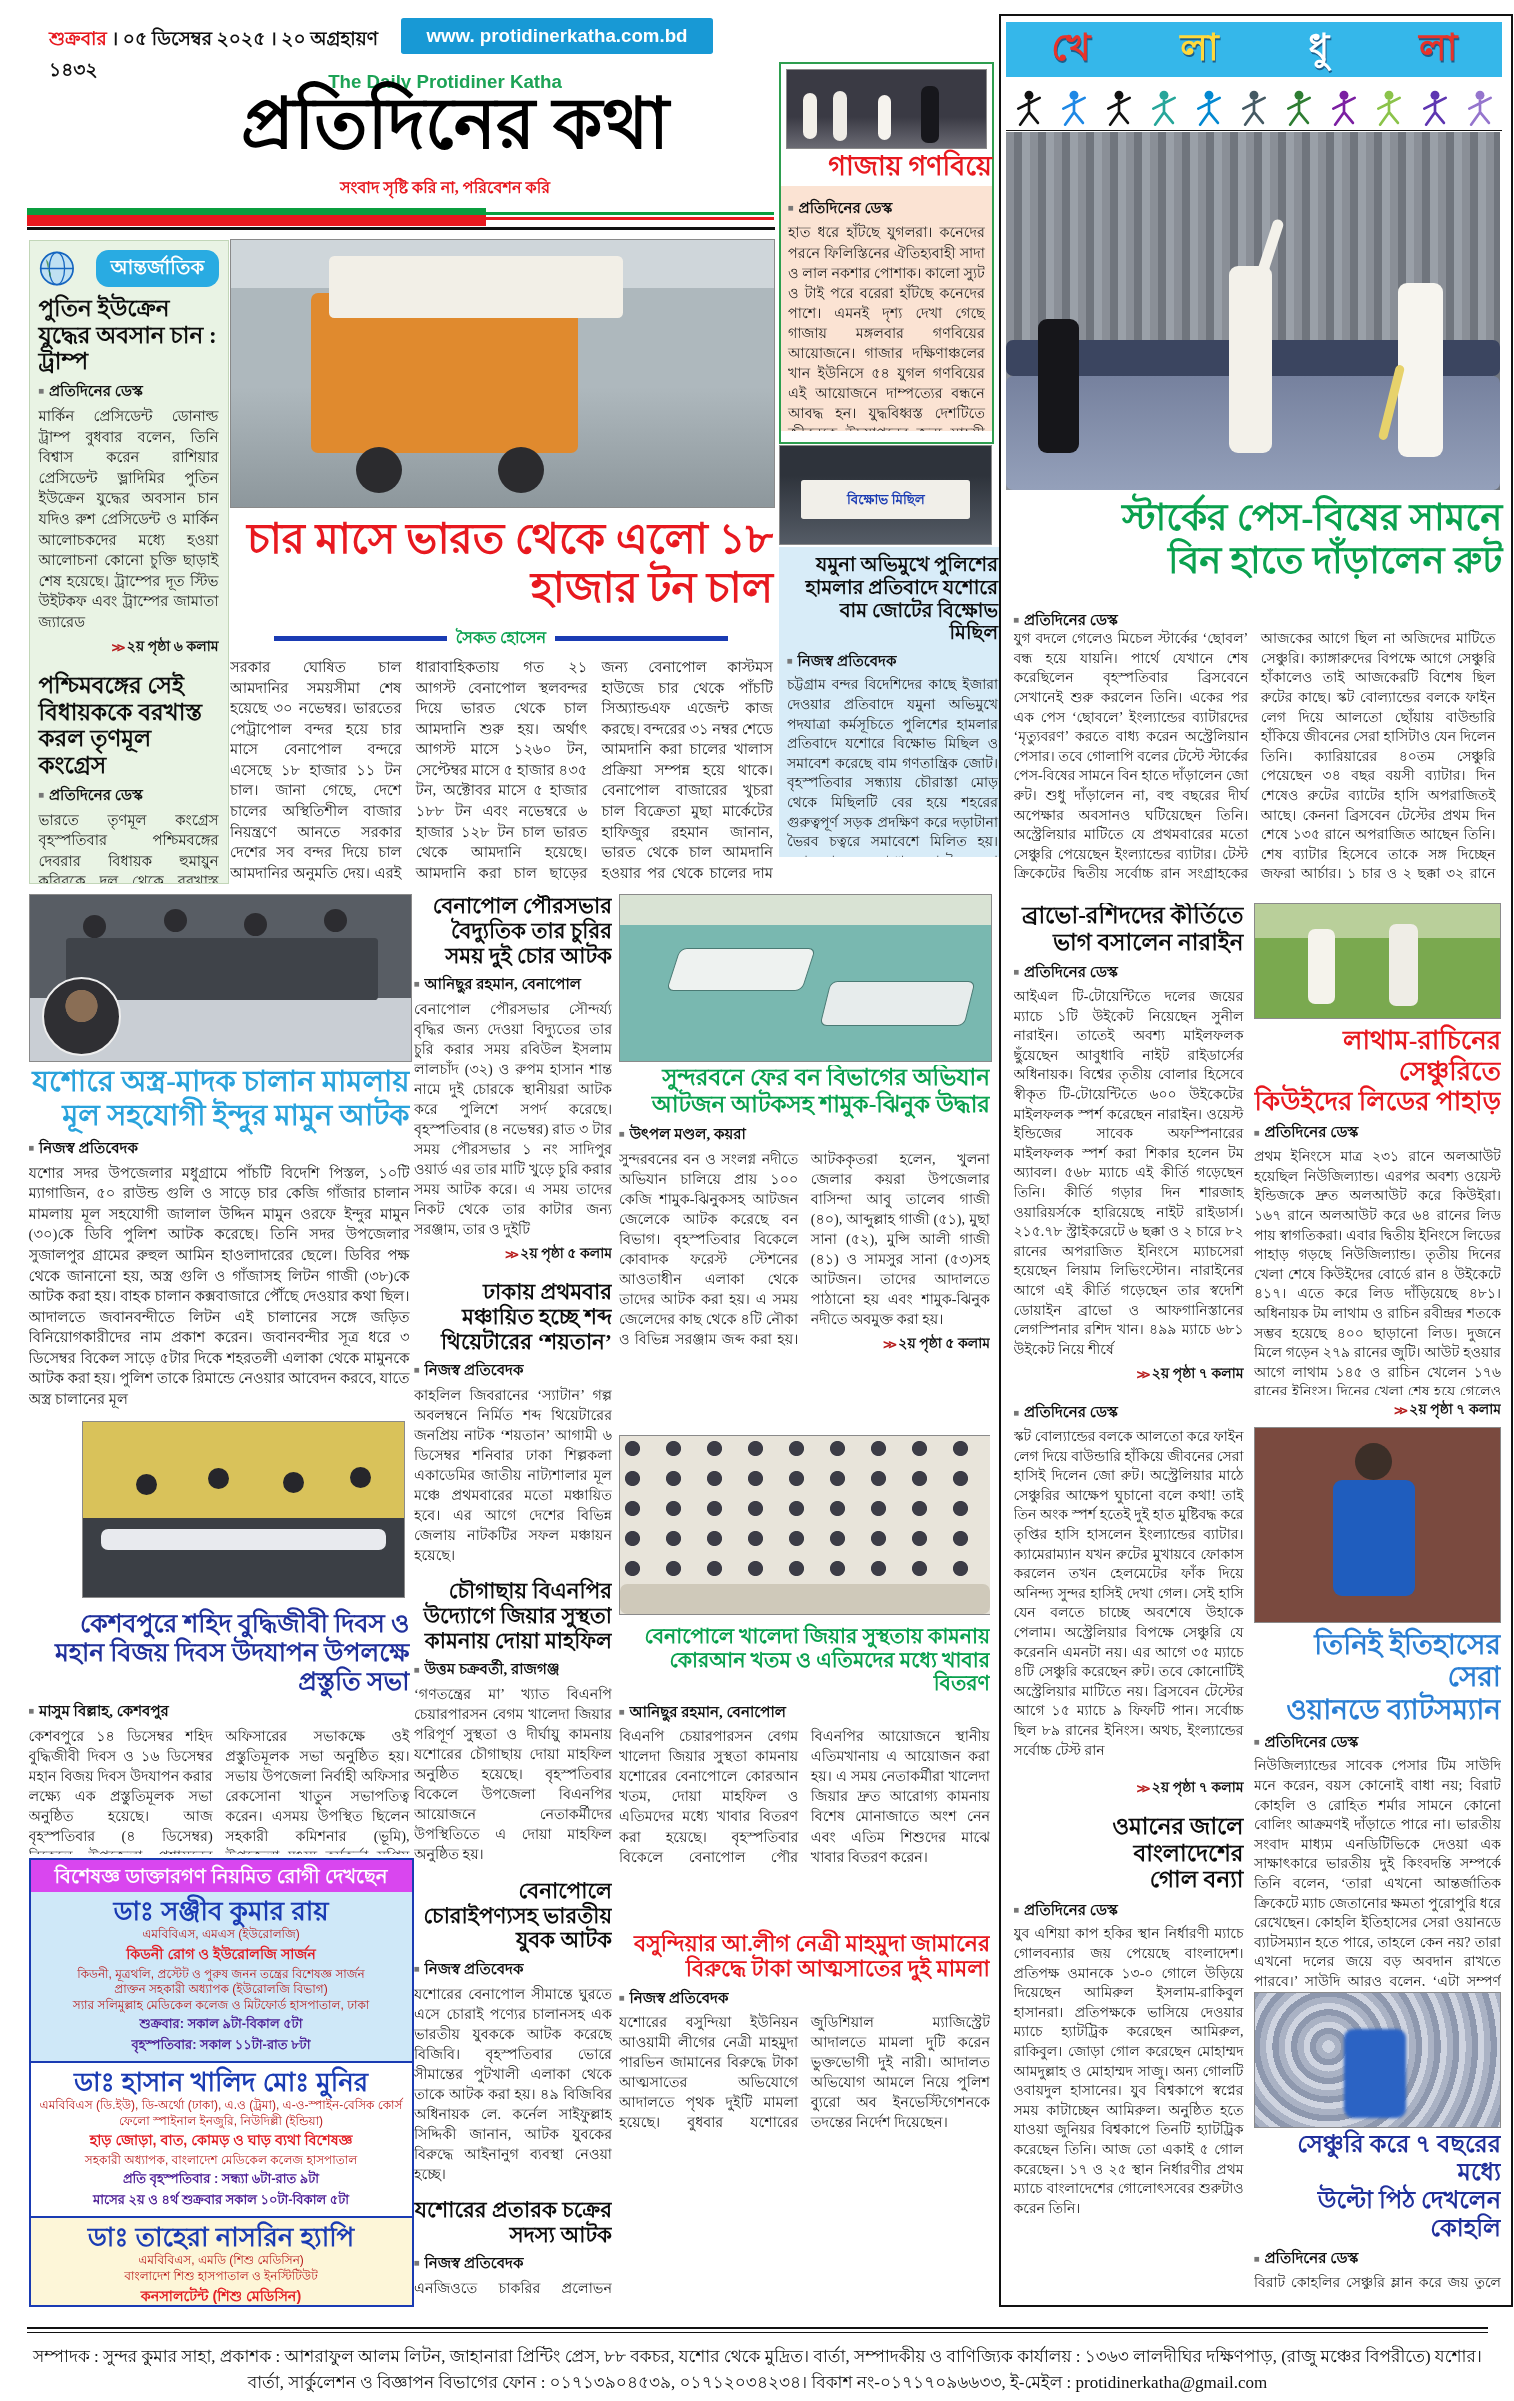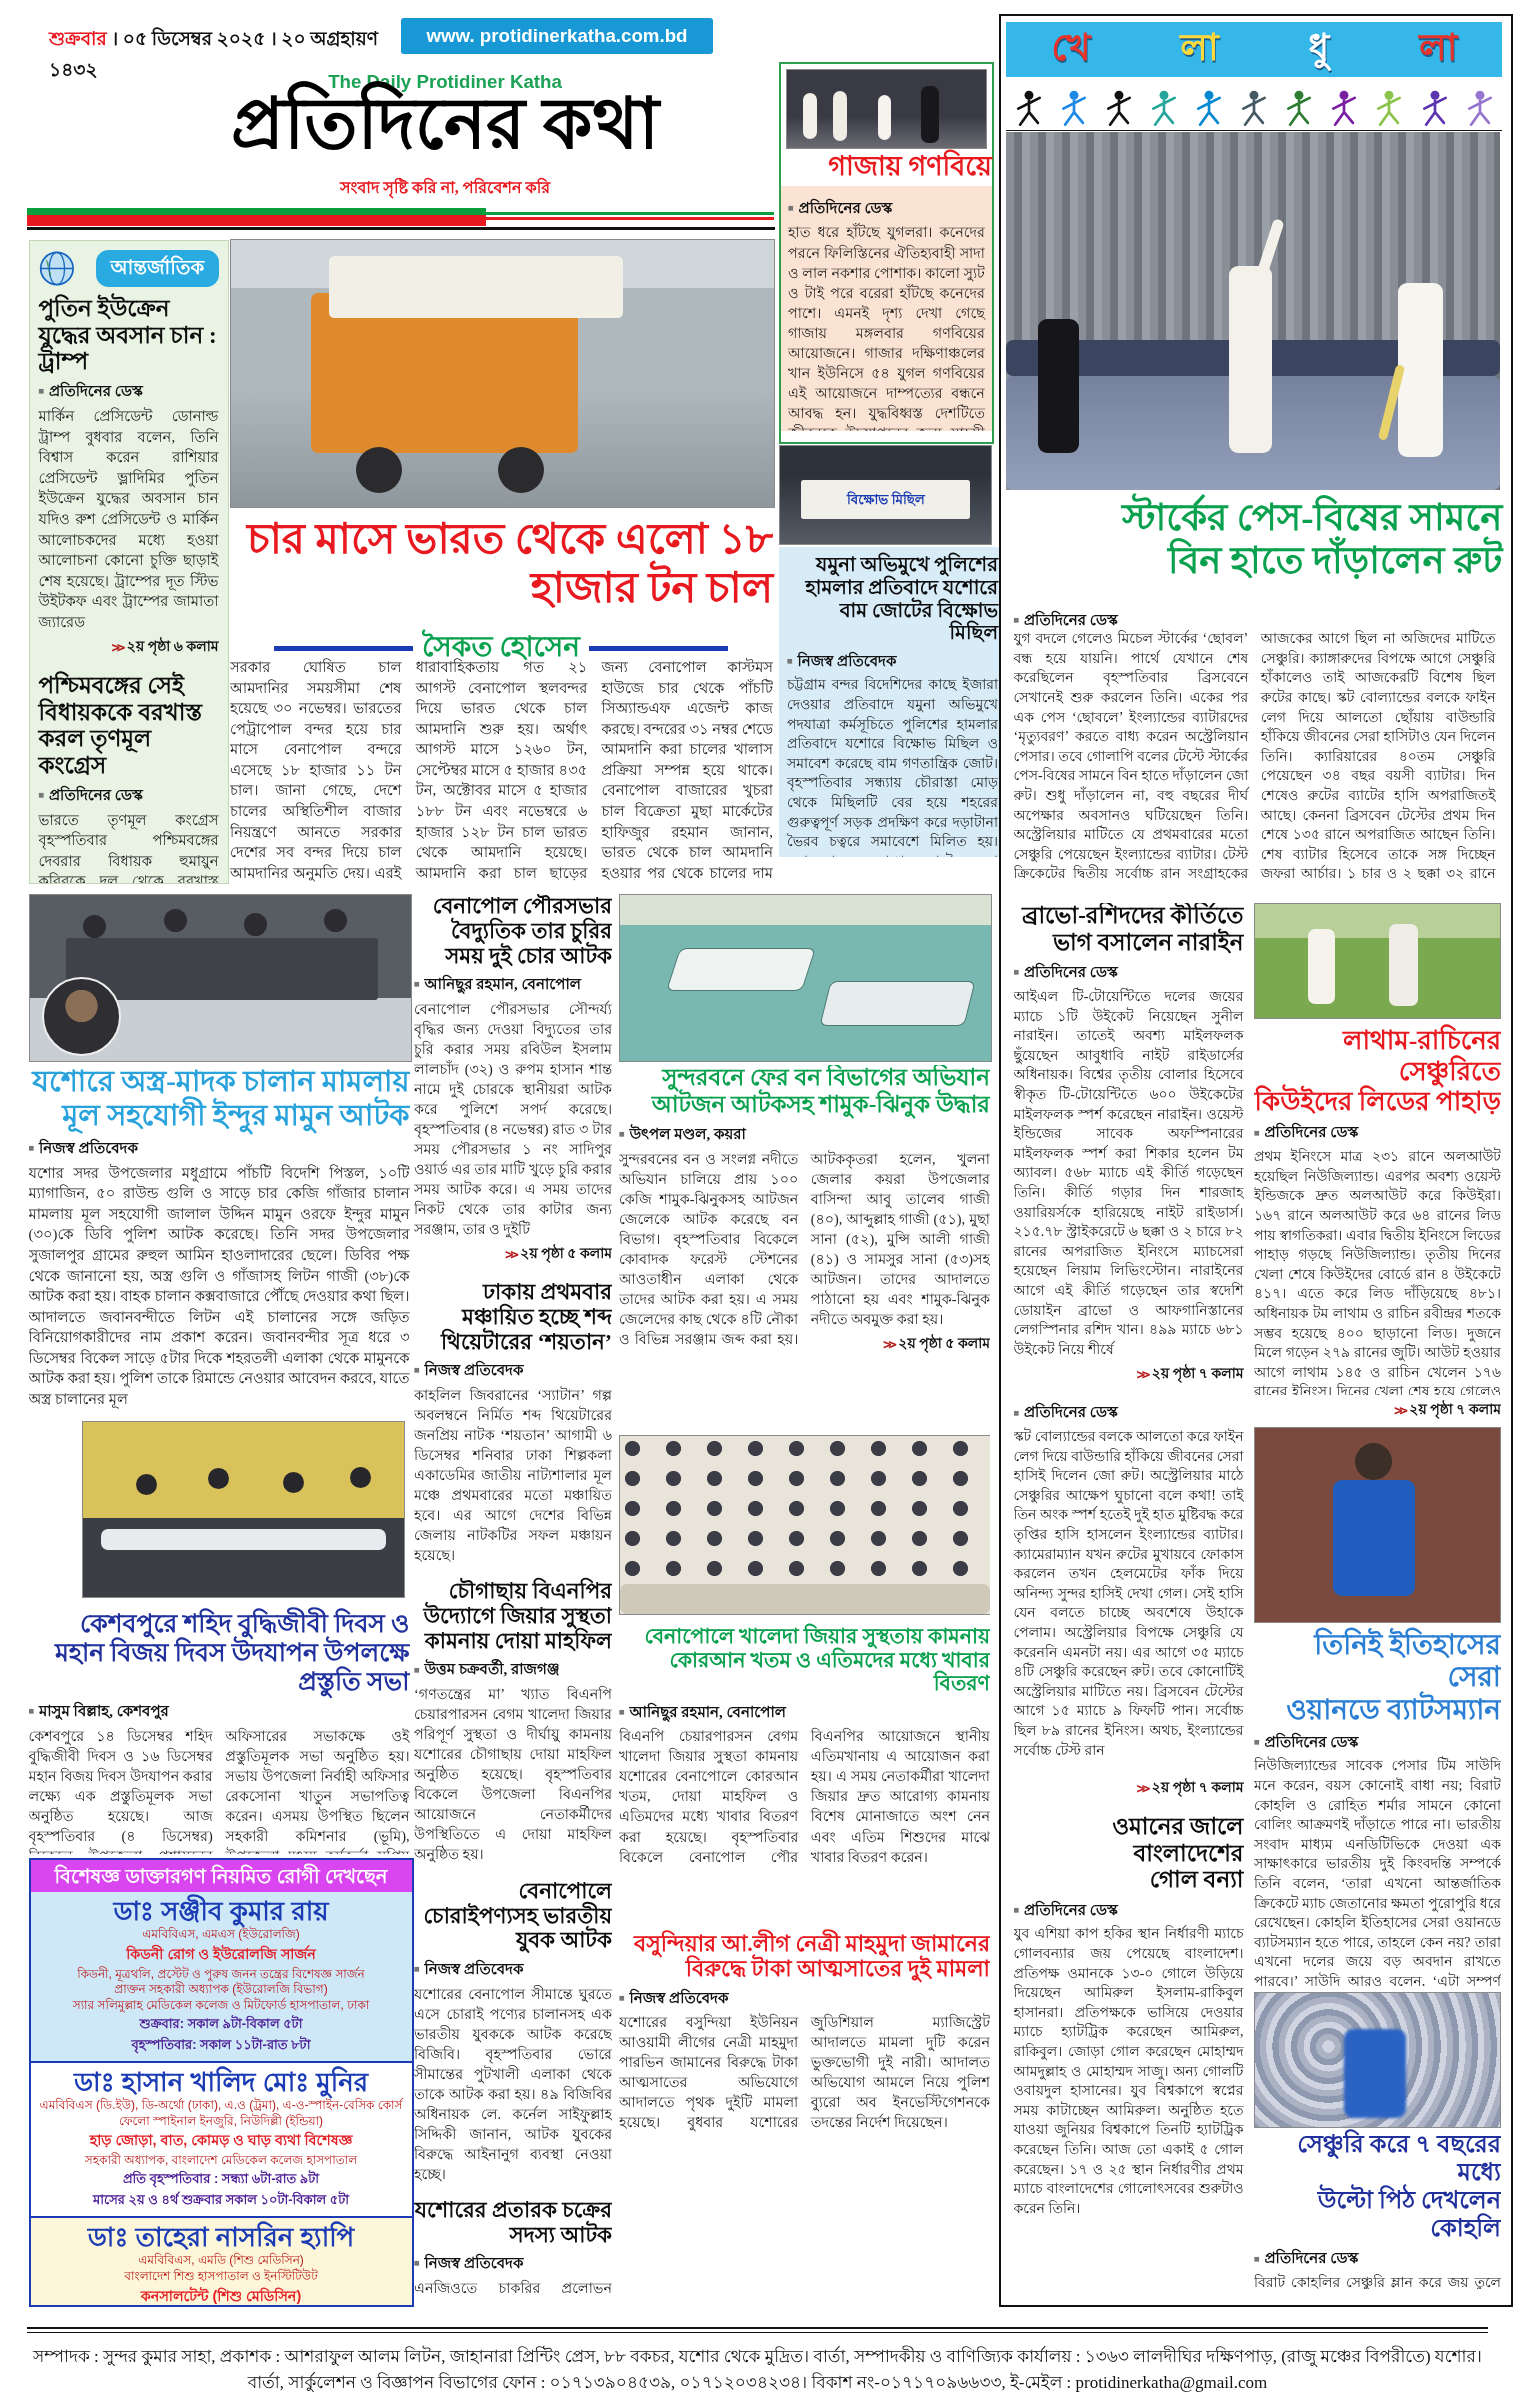--- a/index.html
+++ b/index.html
@@ -76,21 +76,21 @@
 
   <div class="abs dateline" style="left:49px;top:25px;width:356px">
     <span class="day">শুক্রবার</span>
     <span>।</span>
     <span>০৫ ডিসেম্বর ২০২৫</span>
     <span>।</span>
     <span>২০ অগ্রহায়ণ ১৪৩২</span>
   </div>
   <div class="abs webbox" style="left:401px;top:18px;width:312px;height:36px">www. protidinerkatha.com.bd</div>
   <div class="abs engname" style="left:169px;top:71px;width:552px">The Daily Protidiner Katha</div>
-  <div class="abs masthead" style="left:169px;top:89px;width:552px">প্রতিদিনের কথা</div>
+  <div class="abs masthead" style="left:179px;top:89px;width:552px">প্রতিদিনের কথা</div>
   <div class="abs tagline" style="left:169px;top:175px;width:552px">সংবাদ সৃষ্টি করি না, পরিবেশন করি</div>
 
   <div class="abs rule-thick" style="left:27px;top:208px;width:459px;height:18px"></div>
   <div class="abs rule-thin" style="left:485px;top:212px;width:289px;height:10.7px"></div>
   <div class="abs rule-black" style="left:27px;top:227px;width:748px;height:2.7px"></div>
 
   <div class="abs gazabox" style="left:779px;top:62px;width:211px;height:378px">
     <div class="photo" style="left:4.5px;top:4.5px;width:199px;height:78px;background:linear-gradient(180deg,#3a3a44 0 60%,#6b6b74 100%)">
       <div class="pfig" style="left:16px;top:23px;width:14.3px;height:46px;background:#f3f0ea"></div>
       <div class="pfig" style="left:46px;top:21.4px;width:14.3px;height:50px;background:#efece6"></div>
@@ -133,21 +133,21 @@
 
   <div class="photo" style="left:230px;top:239px;width:543px;height:267px;background:linear-gradient(180deg,#cfd6da 0 18%,#aeb8bd 18% 55%,#8d979c 100%)">
     <div class="pfig" style="left:80px;top:53px;width:267px;height:160px;background:#e08a2e;border-radius:7.1px"></div>
     <div class="pfig" style="left:98px;top:16px;width:294px;height:62px;background:#f2efe7;border-radius:5.3px"></div>
     <div class="phead" style="left:125px;top:207px;width:46px;height:46px;background:#2b2b2e"></div>
     <div class="phead" style="left:267px;top:207px;width:46px;height:46px;background:#2b2b2e"></div>
   </div>
   <div class="abs hl c-red" style="left:230px;top:515px;width:543px;font-size:42px">চার মাসে ভারত থেকে এলো ১৮ হাজার টন চাল</div>
   <div class="abs" style="left:274px;top:625px;width:454px;display:flex;align-items:center;gap:9px">
     <div style="flex:1;height:4.5px;background:#1a3bb3"></div>
-    <div style="color:#0aa14e;font-weight:bold;font-size:28px">সৈকত হোসেন</div>
+    <div style="color:#0aa14e;font-weight:bold;font-size:16px">সৈকত হোসেন</div>
     <div style="flex:1;height:4.5px;background:#1a3bb3"></div>
   </div>
   <div class="abs bt cols3 ovh" style="left:230px;top:657px;width:543px;height:233px">সরকার ঘোষিত চাল আমদানির সময়সীমা শেষ হয়েছে ৩০ নভেম্বর। ভারতের পেট্রাপোল বন্দর হয়ে চার মাসে বেনাপোল বন্দরে এসেছে ১৮ হাজার ১১ টন চাল। জানা গেছে, দেশে চালের অস্থিতিশীল বাজার নিয়ন্ত্রণে আনতে সরকার দেশের সব বন্দর দিয়ে চাল আমদানির অনুমতি দেয়। এরই ধারাবাহিকতায় গত ২১ আগস্ট বেনাপোল স্থলবন্দর দিয়ে ভারত থেকে চাল আমদানি শুরু হয়। অর্থাৎ আগস্ট মাসে ১২৬০ টন, সেপ্টেম্বর মাসে ৫ হাজার ৪৩৫ টন, অক্টোবর মাসে ৫ হাজার ১৮৮ টন এবং নভেম্বরে ৬ হাজার ১২৮ টন চাল ভারত থেকে আমদানি হয়েছে। আমদানি করা চাল ছাড়ের জন্য বেনাপোল কাস্টমস হাউজে চার থেকে পাঁচটি সিঅ্যান্ডএফ এজেন্ট কাজ করছে। বন্দরের ৩১ নম্বর শেডে আমদানি করা চালের খালাস প্রক্রিয়া সম্পন্ন হয়ে থাকে। বেনাপোল বাজারের খুচরা চাল বিক্রেতা মুছা মার্কেটের হাফিজুর রহমান জানান, ভারত থেকে চাল আমদানি হওয়ার পর থেকে চালের দাম কমতে শুরু করেছে। চাল প্রতি কেজিতে অন্তত ৪-৫ টাকা কমে বিক্রি হচ্ছে। আমদানি হওয়া চালের পাশাপাশি নতুন ধানের চাল বাজারে উঠলে দাম আরও কমে আসবে, তখন আর আমদানি করতে হবে না। এদিকে উপজেলার বিভিন্ন খুচরা বাজারে স্বর্না-৫ জাতের চাল ৫৮-৬০ টাকা ও মিনিকেট চাল ৬৬-৬৮ টাকা দরে বিক্রি হচ্ছে। স্বর্না-জাতের নতুন ধানের চাল বিক্রি হচ্ছে ৪৮ টাকা কেজিতে। এখনও বাজারে নতুন চাল পুরোপুরি না ওঠায় দাম কিছুটা বাড়তি। ব্যবসায়ীরা বলছেন, সরবরাহ বাড়লে দাম আরও কমবে। বেনাপোল বাজারে নতুন ধানের চাল বিক্রি হচ্ছে ৪৭-৪৮ টাকা কেজিতে। এমনও</div>
 
   <div class="photo" style="left:779px;top:445px;width:211px;height:98px;background:linear-gradient(180deg,#2e333b 0 30%,#555c66 100%)">
     <div class="pfig" style="left:21.4px;top:34px;width:169px;height:39px;background:#f1efe9;border-radius:2.7px;text-align:center">
       <span style="color:#1a3bb3;font-weight:bold;font-size:13.4px;line-height:39px">বিক্ষোভ মিছিল</span>
     </div>
   </div>
   <div class="abs jomuna ovh" style="left:779px;top:547px;width:211px;height:296px">

